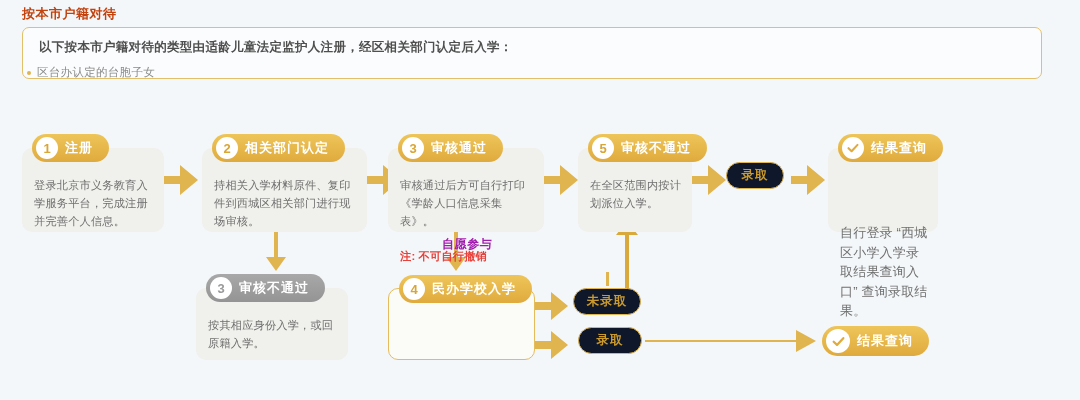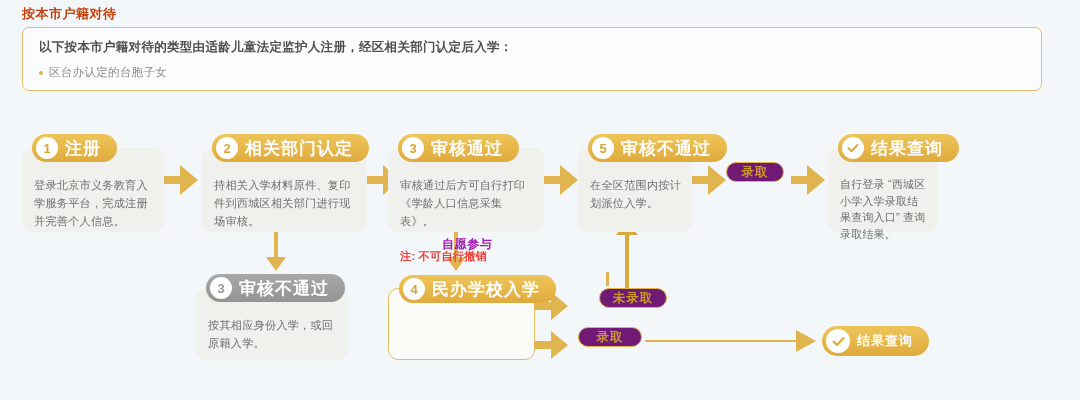--- a/index.html
+++ b/index.html
@@ -16,33 +16,33 @@
   
   .sec-title{
     position:absolute;left:22px;top:5px;
     font-size:13px;font-weight:bold;
     color:#c2410c;letter-spacing:.5px;
   }
 
   
   .infobox{
     position:absolute;left:22px;top:27px;
-    width:1020px;height:64px;
+    width:1020px;height:52px;
     border:1px solid #e2c06a;
     border-radius:7px;
     background:#fbfcfd;
     box-sizing:border-box;
   }
   .info-main{
     position:absolute;left:16px;top:11px;
     font-size:12.5px;font-weight:bold;color:#4f4f4f;
     letter-spacing:.3px;
   }
   .info-bullets{
-    position:absolute;left:16px;top:37px;
+    position:absolute;left:4px;top:37px;
     display:flex;gap:42px;align-items:center;
   }
   .bullet{
     display:flex;align-items:center;gap:6px;
     font-size:11.5px;color:#8a8a8a;letter-spacing:.3px;
   }
   .bullet .dot{
     width:4px;height:4px;border-radius:50%;
     background:#e0b44e;display:inline-block;
   }
@@ -85,36 +85,36 @@
   }
   .hdr .num{
     width:22px;height:22px;border-radius:50%;
     background:#ffffff;
     display:flex;align-items:center;justify-content:center;
     font-size:13px;font-weight:bold;color:#d9a535;
     margin-right:7px;flex:none;
   }
   .hdr.grey .num{color:#9a9a9a;}
   .hdr .htxt{
-    font-size:17px;font-weight:bold;color:#ffffff;
+    font-size:13px;font-weight:bold;color:#ffffff;
     letter-spacing:1px;
   }
   .hdr .check{
     width:22px;height:22px;border-radius:50%;
     background:#ffffff;margin-right:7px;flex:none;
     display:flex;align-items:center;justify-content:center;
   }
 
   
   .pill{
     position:absolute;
-    height:20px;
+    height:27px;
     border:1.6px solid #e0b44e;
     border-radius:14px;
-    background:#701a75;
+    background:#0f172a;
     display:flex;align-items:center;justify-content:center;
     font-size:12.5px;font-weight:bold;color:#cb9a2b;
     letter-spacing:1px;
     box-sizing:border-box;
   }
   .badge-pill{
     position:absolute;height:30px;border-radius:15px;
     background:linear-gradient(180deg,#eec559 0%,#e0aa3d 100%);
     display:flex;align-items:center;padding:0 16px 0 4px;
     box-sizing:border-box;
@@ -235,41 +235,41 @@
 
   <div class="card plain" style="left:828px;top:148px;width:110px;height:84px;">
     <div class="hdr">
       <span class="check">
         <svg width="14" height="14" viewBox="0 0 14 14" aria-hidden="true">
           <path d="M2.5 7.2 L5.6 10.2 L11.5 3.9" fill="none" stroke="#e0aa3d" stroke-width="2.1" stroke-linecap="round" stroke-linejoin="round"></path>
         </svg>
       </span>
       <span class="htxt">结果查询</span>
     </div>
-    <div class="card-body" style="font-size:11px;line-height:1.5;">自行登录 “西城区小学入学录取结果查询入口” 查询录取结果。</div>
+    <div class="card-body" style="font-size:13px;line-height:1.5;margin-top:47px;">自行登录 “西城区小学入学录取结果查询入口” 查询录取结果。</div>
   </div>
 
   <div class="flabel red" style="left:442px;top:236px;">自愿参与</div>
 
   <div class="card plain" style="left:196px;top:288px;width:152px;height:72px;">
     <div class="hdr grey">
       <span class="num">3</span>
       <span class="htxt">审核不通过</span>
     </div>
     <div class="card-body">按其相应身份入学，或回原籍入学。</div>
   </div>
 
   <div class="card gold" style="left:388px;top:288px;width:147px;height:72px;">
     <div class="hdr">
       <span class="num">4</span>
       <span class="htxt">民办学校入学</span>
     </div>
   </div>
 
-  <div class="pill" style="left:599px;top:288px;width:68px;text-align:center;">未录取</div>
+  <div class="pill" style="left:573px;top:288px;width:68px;text-align:center;">未录取</div>
 
   <div class="pill" style="left:578px;top:327px;width:64px;">录取</div>
 
   <div class="badge-pill" style="left:822px;top:326px;">
     <span class="check">
       <svg width="15" height="15" viewBox="0 0 14 14" aria-hidden="true">
         <path d="M2.5 7.2 L5.6 10.2 L11.5 3.9" fill="none" stroke="#e0aa3d" stroke-width="2.1" stroke-linecap="round" stroke-linejoin="round"></path>
       </svg>
     </span>
     <span class="btxt">结果查询</span>

